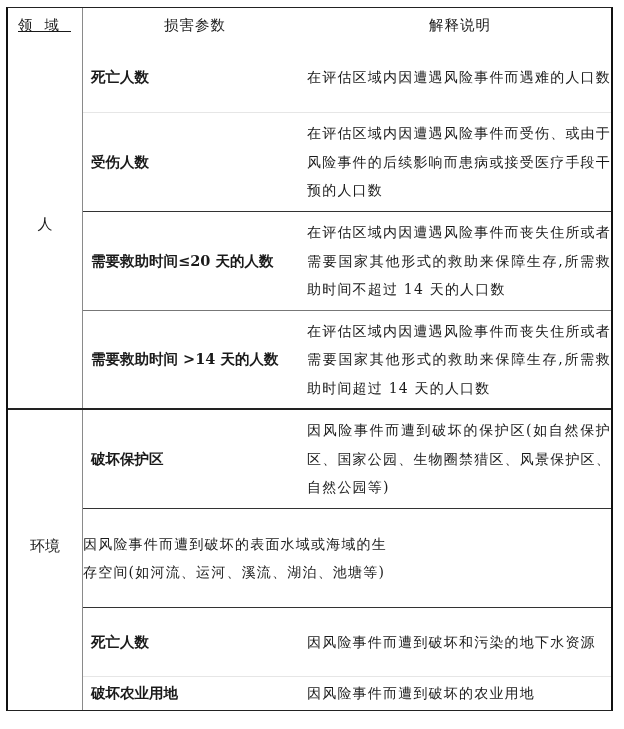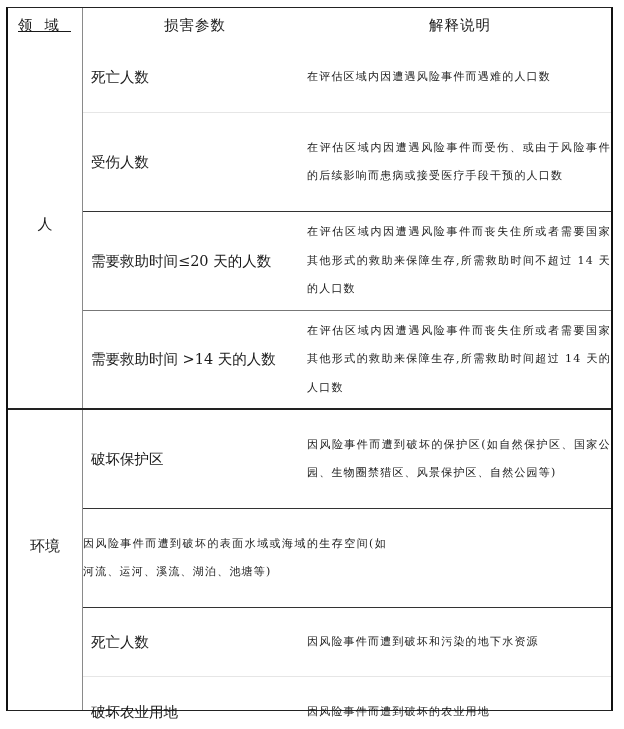--- a/index.html
+++ b/index.html
@@ -68,24 +68,25 @@
       right: 0;
       display: flex;
       align-items: center;
     }
     .cell-param {
       width: 224px;
       padding-left: 8px;
       box-sizing: border-box;
       font-size: 14.5px;
       white-space: nowrap;
+      font-weight: bold;
     }
     .cell-expl {
       width: 304px;
-      font-size: 11px;
+      font-size: 14px;
       line-height: 28.5px;
       letter-spacing: 1.2px;
       text-align: justify;
     }
   </style>
 </head>
 <body>
 
 <div class="tbl">
 
@@ -133,17 +134,17 @@
     <div class="cell-expl">因风险事件而遭到破坏的表面水域或海域的生存空间(如河流、运河、溪流、湖泊、池塘等)</div>
   </div>
   <div class="hline dark" style="top:599px;"></div>
 
   <div class="row" style="top:600px;height:68px;">
     <div class="cell-param">死亡人数</div>
     <div class="cell-expl">因风险事件而遭到破坏和污染的地下水资源</div>
   </div>
   <div class="hline light" style="top:668px;"></div>
 
-  <div class="row" style="top:688px;height:33px;">
+  <div class="row" style="top:669px;height:33px;">
     <div class="cell-param">破坏农业用地</div>
     <div class="cell-expl">因风险事件而遭到破坏的农业用地</div>
   </div>
 </div>
 
 </body></html>

